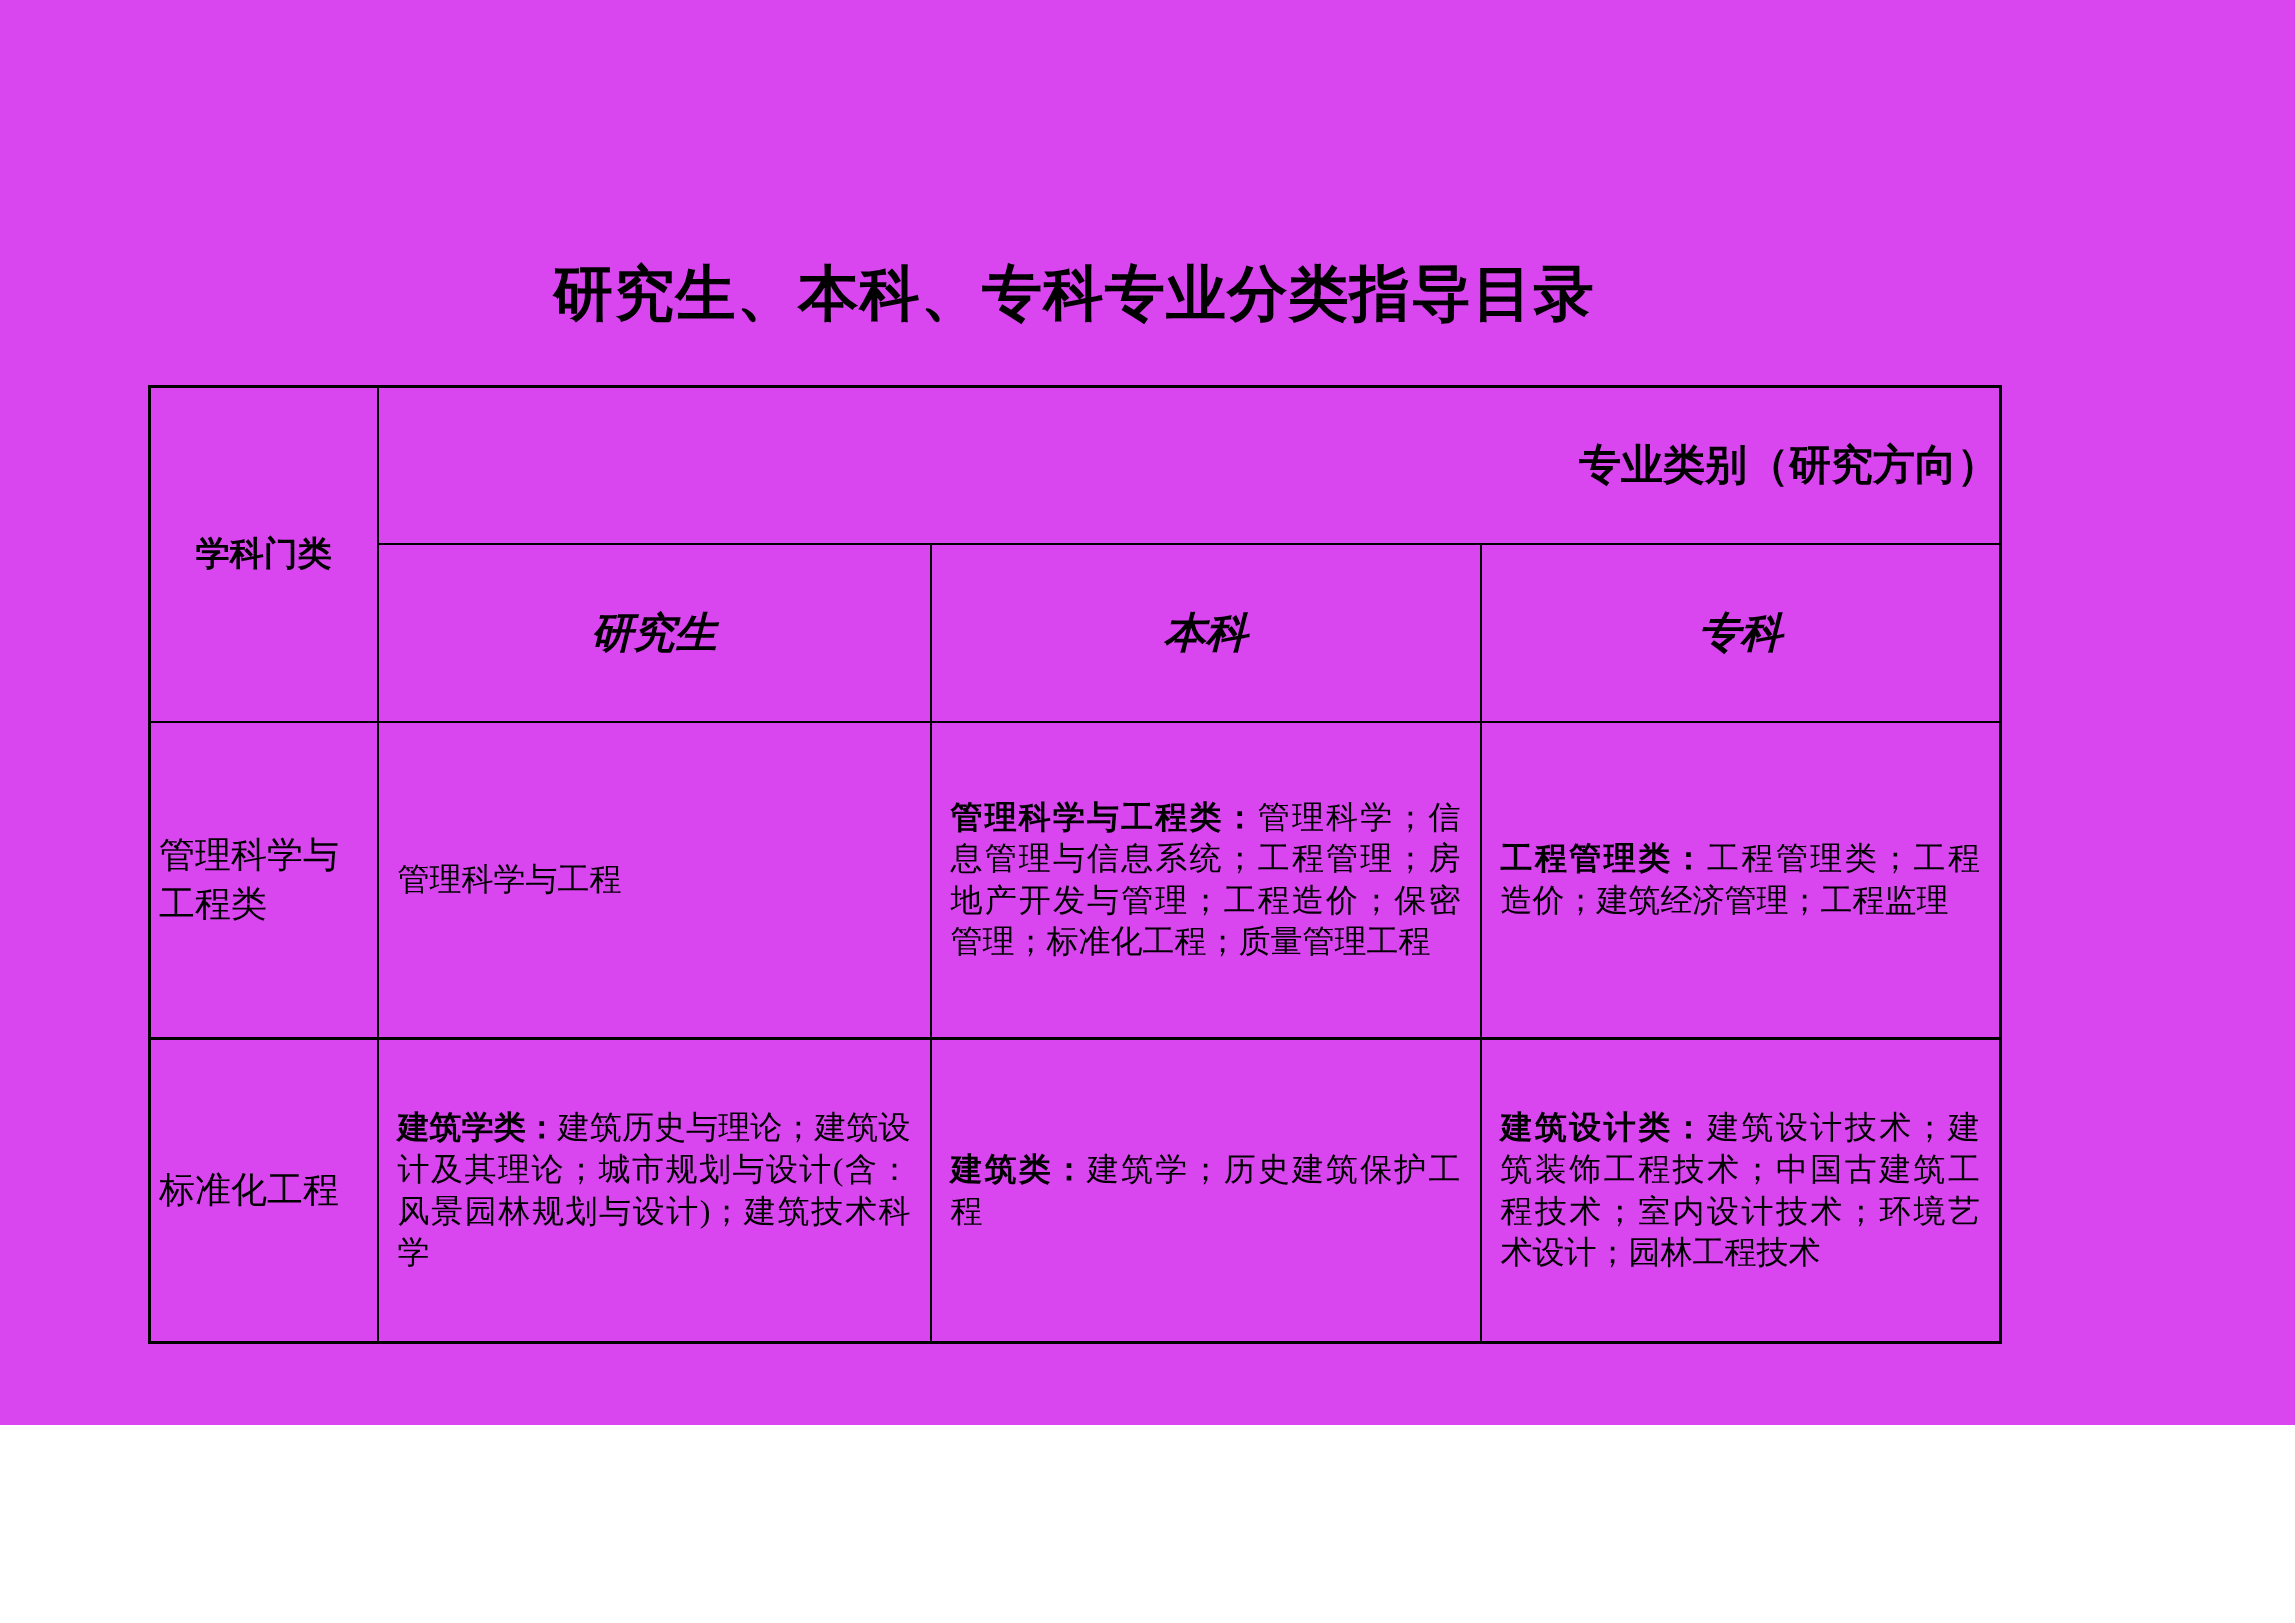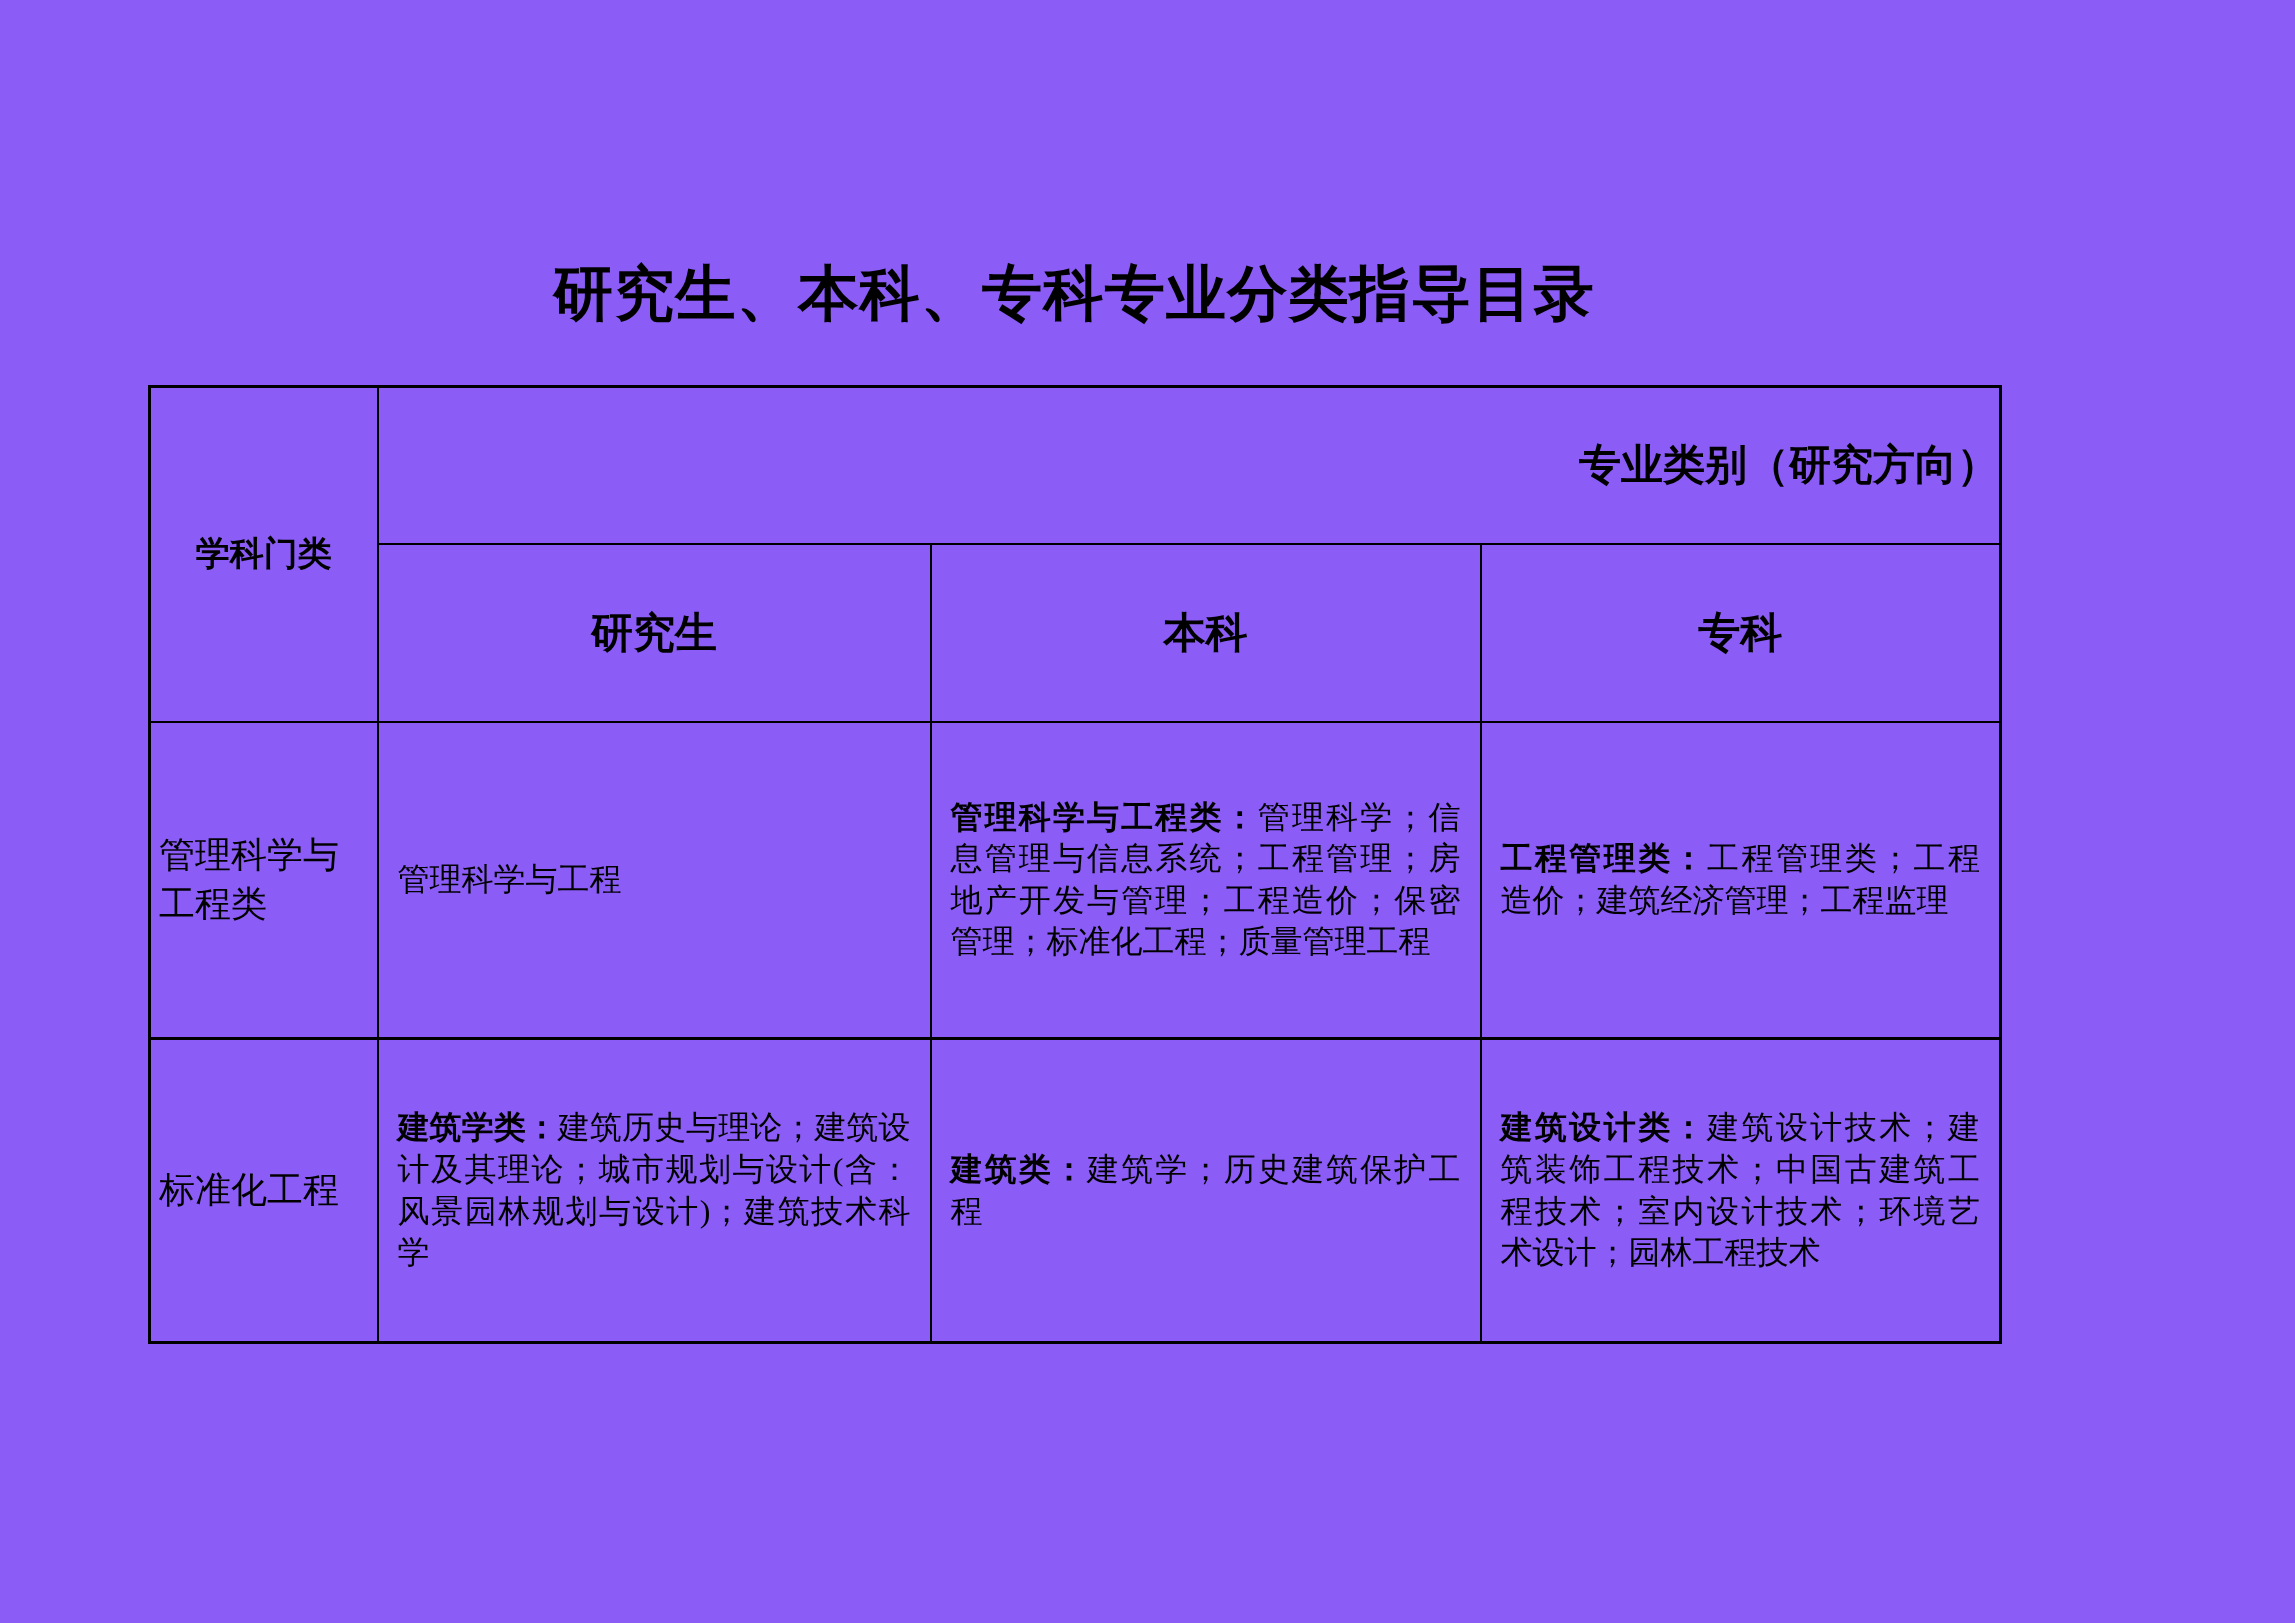--- a/index.html
+++ b/index.html
@@ -6,22 +6,22 @@
   html, body {
     width: 2295px;
     height: 1623px;
     background: #ffffff;
     font-family: "Liberation Serif", "DejaVu Serif", serif;
     color: #000000;
   }
   .page {
     position: relative;
     width: 2295px;
-    height: 1623px;
-    background: #8b5cf6;
+    height: 1425px;
+    background: #d946ef;
     overflow: hidden;
   }
   .doc-title {
     position: absolute;
     left: 148px;
     top: 254px;
     width: 1852px;
     text-align: center;
     font-size: 60px;
     font-weight: bold;
@@ -60,20 +60,21 @@
     font-weight: bold;
     text-align: right;
     vertical-align: middle;
     border-bottom-width: 5.9px;
   }
   th.level-head {
     font-size: 42px;
     font-weight: bold;
     text-align: center;
     vertical-align: middle;
+    font-style: italic;
   }
   td.row-head {
     font-size: 36px;
     font-weight: normal;
     text-align: left;
     vertical-align: middle;
     padding: 0 7.9px;
     line-height: 1.35;
   }
   td.body-cell {

